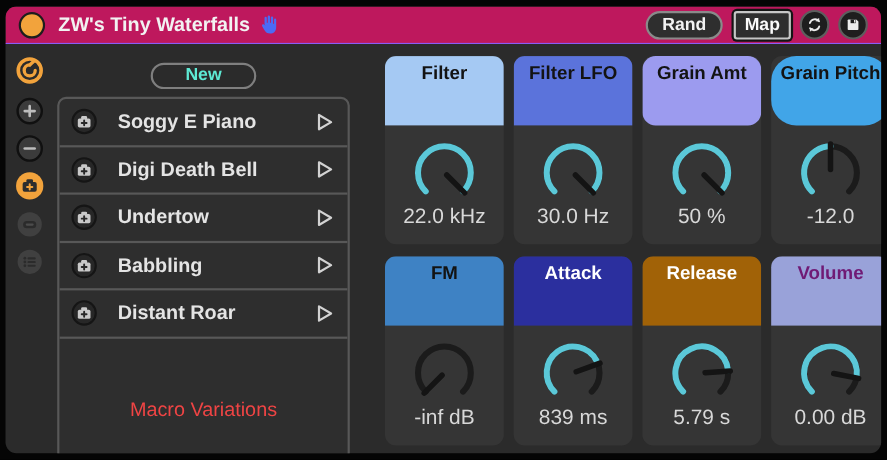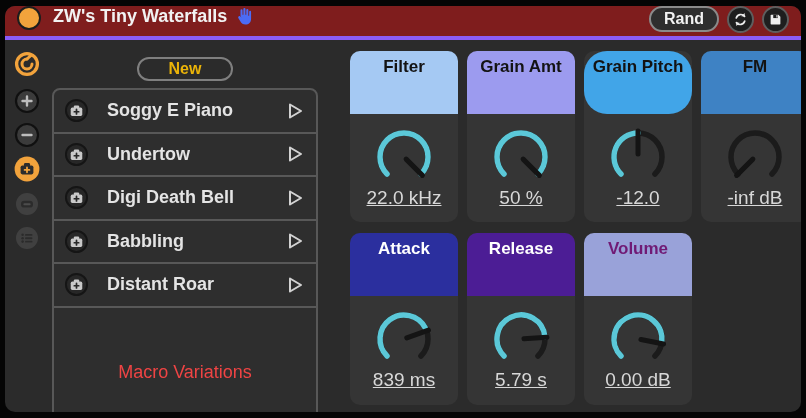--- a/index.html
+++ b/index.html
@@ -1,67 +1,68 @@
 <!DOCTYPE html>
 <html><head>
 <meta charset="utf-8">
 <style>
   html,body{margin:0;padding:0;background:#000;}
   .screen{position:relative;width:806px;height:418px;background:#050505;font-family:"Liberation Sans",sans-serif;overflow:hidden;-webkit-font-smoothing:antialiased;}
   .device{position:absolute;left:5px;top:6px;width:796px;height:406px;background:#2b2b2b;border-radius:10px;overflow:hidden;}
   
-  .titlebar{height:34px;background:#7f1d1d;border-bottom:4px solid #8b5cf6;display:flex;padding:0 12px;box-sizing:border-box;}
+  .titlebar{height:34px;background:#be185d;border-bottom:1px solid #8b5cf6;display:flex;align-items:center;padding:0 12px;box-sizing:border-box;}
   .power{width:20px;height:20px;border-radius:50%;background:#F2A33C;border:2px solid #1d1d1d;flex:none;}
   .title{font-size:18px;font-weight:bold;color:#f2f2f2;margin-left:12px;white-space:nowrap;}
   .hand{margin-left:7px;flex:none;display:flex;}
   .tb-spacer{flex:1;}
   .pill-btn{height:26px;padding:0 13px;border-radius:13px;border:2px solid #8a8a8a;background:#2e2e2e;color:#f2f2f2;font-size:16px;font-weight:600;font-family:inherit;display:flex;align-items:center;cursor:pointer;box-sizing:border-box;}
   .map-btn{height:26px;padding:0 8px;border-radius:3px;border:2px solid #c6c6c6;box-shadow:0 0 0 2px #141414;background:#2e2e2e;color:#fafafa;font-size:16px;font-weight:600;font-family:inherit;display:flex;align-items:center;cursor:pointer;box-sizing:border-box;margin-left:10px;}
   .circle-btn{width:27px;height:27px;border-radius:50%;background:#1e1e1e;border:2px solid #5e5e5e;display:flex;align-items:center;justify-content:center;padding:0;margin-left:8px;cursor:pointer;box-sizing:border-box;flex:none;}
   
   .dev-body{position:relative;height:371px;}
   .sidebar{position:absolute;left:0;top:0;width:44px;height:100%;}
   .icon-btn{position:absolute;left:50%;transform:translateX(-50%);background:none;border:none;padding:0;cursor:pointer;display:flex;}
   .icon-btn:nth-of-type(1){top:10px;}
   .icon-btn:nth-of-type(2){top:48px;}
   .icon-btn:nth-of-type(3){top:82px;}
   .icon-btn:nth-of-type(4){top:115px;}
   .icon-btn:nth-of-type(5){top:151px;}
   .icon-btn:nth-of-type(6){top:185px;}
   .dim{opacity:.5;}
-  .new-btn{position:absolute;left:132px;top:17px;width:96px;height:24px;border-radius:12px;border:2px solid #7f7f7f;background:#2b2b2b;color:#eab308;font-size:16px;font-weight:600;font-family:inherit;display:flex;align-items:center;justify-content:center;cursor:pointer;box-sizing:border-box;}
+  .new-btn{position:absolute;left:132px;top:17px;width:96px;height:24px;border-radius:12px;border:2px solid #7f7f7f;background:#2b2b2b;color:#5eead4;font-size:16px;font-weight:600;font-family:inherit;display:flex;align-items:center;justify-content:center;cursor:pointer;box-sizing:border-box;}
   .list-panel{position:absolute;left:47px;top:48px;width:266px;height:351px;border:2px solid #585858;border-radius:8px;box-sizing:border-box;display:flex;flex-direction:column;overflow:hidden;background:#2e2e2e;}
   .row{flex:0 0 41.5px;display:flex;align-items:center;padding:0 10px;border-bottom:2px solid #585858;cursor:pointer;}
   .row-cam{flex:none;display:flex;}
   .row-name{font-size:18px;font-weight:600;color:#e4e4e4;margin-left:18px;flex:1;white-space:nowrap;}
   .row-play{flex:none;display:flex;margin-left:6px;}
   .panel-footer{flex:1;display:flex;align-items:center;justify-content:center;font-size:18px;font-weight:500;color:#ef4444;}
   
   .macros{position:absolute;left:345px;top:11px;display:grid;grid-template-columns:repeat(4,108px);grid-template-rows:171px 172px;column-gap:9px;row-gap:11px;}
   .macro-cell{background:#353535;border-radius:10px;overflow:hidden;display:flex;flex-direction:column;align-items:center;}
   .macro-header{width:100%;height:63px;box-sizing:border-box;padding-top:5px;text-align:center;font-size:17px;font-weight:600;line-height:1.28;}
   .knob{margin-top:14px;cursor:pointer;}
-  .macro-value{font-size:19px;font-weight:500;color:#d8d8d8;margin-top:1px;white-space:nowrap;text-decoration:underline;}
+  .macro-value{font-size:19px;font-weight:500;color:#d8d8d8;margin-top:1px;white-space:nowrap;}
 </style>
 </head>
 <body>
 
 <div class="screen">
   <div class="device">
 
     <div class="titlebar">
       <span class="power"></span>
       <span class="title">ZW's Tiny Waterfalls</span>
       <span class="hand">
         <svg width="21" height="21" viewBox="0 0 24 24" fill="#4B6BF5">
           <path d="M7.4 11.2V5a1.2 1.2 0 0 1 2.4 0v5h.9V3.5a1.2 1.2 0 0 1 2.4 0V10h.9V4.5a1.2 1.2 0 0 1 2.4 0V11h.9V6.5a1.1 1.1 0 0 1 2.2 0v8c0 4-2.6 6.7-6.3 6.7-2.9 0-4.6-1.3-6-3.7l-2.1-3.6c-.5-.9-.4-1.8.4-2.3.7-.4 1.6-.2 2.1.6l.8 1.3z"></path>
         </svg>
       </span>
       <span class="tb-spacer"></span>
       <button class="pill-btn">Rand</button>
+      <button class="map-btn">Map</button>
       <button class="circle-btn">
         <span style="display:flex;">
           <svg width="17" height="17" viewBox="0 0 20 20" fill="none" stroke="#ececec" stroke-width="2" stroke-linecap="round">
             <path d="M5 8.2 a5.6 5.6 0 0 1 9.8 -1.9"></path>
             <path d="M15 11.8 a5.6 5.6 0 0 1 -9.8 1.9"></path>
             <path d="M14.9 2.4 l.2 4.1 -4.1 -.2" fill="#ececec" stroke="none"></path>
             <path d="M5.1 17.6 l-.2 -4.1 4.1 .2" fill="#ececec" stroke="none"></path>
           </svg>
         </span>
       </button>
@@ -161,37 +162,37 @@
         </div>
         <div class="row">
           <span class="row-cam">
               <svg width="25" height="25" viewBox="0 0 26 26">
                 <circle cx="13" cy="13" r="11" fill="#272727" stroke="#151515" stroke-width="2"></circle>
                 <rect x="7" y="10" width="12" height="8.6" rx="1.6" fill="#c9c9c9"></rect>
                 <rect x="10.2" y="7.7" width="5.6" height="3.4" rx="1.2" fill="#c9c9c9"></rect>
                 <path d="M13 11.9 v4.7 M10.7 14.3 h4.6" stroke="#272727" stroke-width="1.8" stroke-linecap="round"></path>
               </svg>
             </span>
+          <span class="row-name">Digi Death Bell</span>
+          <span class="row-play">
+              <svg width="22" height="22" viewBox="0 0 22 22">
+                <path d="M6 4.5 L17 11 L6 17.5 Z" fill="none" stroke="#d2d2d2" stroke-width="2" stroke-linejoin="round"></path>
+              </svg>
+            </span>
+        </div>
+        <div class="row">
+          <span class="row-cam">
+              <svg width="25" height="25" viewBox="0 0 26 26">
+                <circle cx="13" cy="13" r="11" fill="#272727" stroke="#151515" stroke-width="2"></circle>
+                <rect x="7" y="10" width="12" height="8.6" rx="1.6" fill="#c9c9c9"></rect>
+                <rect x="10.2" y="7.7" width="5.6" height="3.4" rx="1.2" fill="#c9c9c9"></rect>
+                <path d="M13 11.9 v4.7 M10.7 14.3 h4.6" stroke="#272727" stroke-width="1.8" stroke-linecap="round"></path>
+              </svg>
+            </span>
           <span class="row-name">Undertow</span>
-          <span class="row-play">
-              <svg width="22" height="22" viewBox="0 0 22 22">
-                <path d="M6 4.5 L17 11 L6 17.5 Z" fill="none" stroke="#d2d2d2" stroke-width="2" stroke-linejoin="round"></path>
-              </svg>
-            </span>
-        </div>
-        <div class="row">
-          <span class="row-cam">
-              <svg width="25" height="25" viewBox="0 0 26 26">
-                <circle cx="13" cy="13" r="11" fill="#272727" stroke="#151515" stroke-width="2"></circle>
-                <rect x="7" y="10" width="12" height="8.6" rx="1.6" fill="#c9c9c9"></rect>
-                <rect x="10.2" y="7.7" width="5.6" height="3.4" rx="1.2" fill="#c9c9c9"></rect>
-                <path d="M13 11.9 v4.7 M10.7 14.3 h4.6" stroke="#272727" stroke-width="1.8" stroke-linecap="round"></path>
-              </svg>
-            </span>
-          <span class="row-name">Digi Death Bell</span>
           <span class="row-play">
               <svg width="22" height="22" viewBox="0 0 22 22">
                 <path d="M6 4.5 L17 11 L6 17.5 Z" fill="none" stroke="#d2d2d2" stroke-width="2" stroke-linejoin="round"></path>
               </svg>
             </span>
         </div>
         <div class="row">
           <span class="row-cam">
               <svg width="25" height="25" viewBox="0 0 26 26">
                 <circle cx="13" cy="13" r="11" fill="#272727" stroke="#151515" stroke-width="2"></circle>
@@ -230,26 +231,35 @@
         <div class="macro-cell">
           <div class="macro-header" style="background: rgb(165, 201, 243); color: rgb(19, 19, 19);">Filter</div>
           <svg class="knob" width="58" height="58" viewBox="0 0 58 58">
               <path d="M 12.03 45.97 A 24 24 0 1 1 45.97 45.97" stroke="#1b1b1b" stroke-width="5.5" stroke-linecap="round" fill="none"></path>
               <path d="M 12.03 45.97 A 24 24 0 1 1 45.97 45.97" stroke="#5BC8D8" stroke-width="5.5" stroke-linecap="round" fill="none"></path>
               <line x1="31.121320343559642" y1="31.121320343559642" x2="47.38477631085024" y2="47.384776310850235" stroke="#141414" stroke-width="5" stroke-linecap="round"></line>
             </svg>
           <div class="macro-value">22.0 kHz</div>
         </div>
         <div class="macro-cell">
-          <div class="macro-header" style="background: rgb(156, 155, 239); color: rgb(19, 19, 19);">Grain Amt</div>
+          <div class="macro-header" style="background: rgb(91, 115, 219); color: rgb(19, 19, 19);">Filter LFO</div>
           <svg class="knob" width="58" height="58" viewBox="0 0 58 58">
               <path d="M 12.03 45.97 A 24 24 0 1 1 45.97 45.97" stroke="#1b1b1b" stroke-width="5.5" stroke-linecap="round" fill="none"></path>
               <path d="M 12.03 45.97 A 24 24 0 1 1 45.97 45.97" stroke="#5BC8D8" stroke-width="5.5" stroke-linecap="round" fill="none"></path>
               <line x1="31.121320343559642" y1="31.121320343559642" x2="47.38477631085024" y2="47.384776310850235" stroke="#141414" stroke-width="5" stroke-linecap="round"></line>
             </svg>
+          <div class="macro-value">30.0 Hz</div>
+        </div>
+        <div class="macro-cell">
+          <div class="macro-header" style="background: rgb(156, 155, 239); color: rgb(19, 19, 19); border-radius: 12px;">Grain Amt</div>
+          <svg class="knob" width="58" height="58" viewBox="0 0 58 58">
+              <path d="M 12.03 45.97 A 24 24 0 1 1 45.97 45.97" stroke="#1b1b1b" stroke-width="5.5" stroke-linecap="round" fill="none"></path>
+              <path d="M 12.03 45.97 A 24 24 0 1 1 45.97 45.97" stroke="#5BC8D8" stroke-width="5.5" stroke-linecap="round" fill="none"></path>
+              <line x1="31.121320343559642" y1="31.121320343559642" x2="47.38477631085024" y2="47.384776310850235" stroke="#141414" stroke-width="5" stroke-linecap="round"></line>
+            </svg>
           <div class="macro-value">50 %</div>
         </div>
         <div class="macro-cell">
           <div class="macro-header" style="background: rgb(65, 165, 232); color: rgb(19, 19, 19); border-radius: 23px;">Grain Pitch</div>
           <svg class="knob" width="58" height="58" viewBox="0 0 58 58">
               <path d="M 12.03 45.97 A 24 24 0 1 1 45.97 45.97" stroke="#1b1b1b" stroke-width="5.5" stroke-linecap="round" fill="none"></path>
               <path d="M 12.03 45.97 A 24 24 0 0 1 29.00 5.00" stroke="#5BC8D8" stroke-width="5.5" stroke-linecap="round" fill="none"></path>
               <line x1="29" y1="26" x2="29" y2="3" stroke="#141414" stroke-width="5" stroke-linecap="round"></line>
             </svg>
           <div class="macro-value">-12.0</div>
@@ -265,21 +275,21 @@
         <div class="macro-cell">
           <div class="macro-header" style="background: rgb(43, 47, 158); color: rgb(255, 255, 255);">Attack</div>
           <svg class="knob" width="58" height="58" viewBox="0 0 58 58">
               <path d="M 12.03 45.97 A 24 24 0 1 1 45.97 45.97" stroke="#1b1b1b" stroke-width="5.5" stroke-linecap="round" fill="none"></path>
               <path d="M 12.03 45.97 A 24 24 0 1 1 50.19 17.73" stroke="#5BC8D8" stroke-width="5.5" stroke-linecap="round" fill="none"></path>
               <line x1="31.819077862357723" y1="27.973939570022992" x2="53.43200814043362" y2="20.107476273532612" stroke="#141414" stroke-width="5" stroke-linecap="round"></line>
             </svg>
           <div class="macro-value">839 ms</div>
         </div>
         <div class="macro-cell">
-          <div class="macro-header" style="background: #4c1d95; color: rgb(255, 255, 255);">Release</div>
+          <div class="macro-header" style="background: #a16207; color: rgb(255, 255, 255);">Release</div>
           <svg class="knob" width="58" height="58" viewBox="0 0 58 58">
               <path d="M 12.03 45.97 A 24 24 0 1 1 45.97 45.97" stroke="#1b1b1b" stroke-width="5.5" stroke-linecap="round" fill="none"></path>
               <path d="M 12.03 45.97 A 24 24 0 1 1 52.91 26.91" stroke="#5BC8D8" stroke-width="5.5" stroke-linecap="round" fill="none"></path>
               <line x1="31.992692150779472" y1="28.790730578767622" x2="54.93666530675543" y2="27.18633168265274" stroke="#141414" stroke-width="5" stroke-linecap="round"></line>
             </svg>
           <div class="macro-value">5.79 s</div>
         </div>
         <div class="macro-cell">
           <div class="macro-header" style="background: rgb(153, 162, 217); color: #701a75;">Volume</div>
           <svg class="knob" width="58" height="58" viewBox="0 0 58 58">

